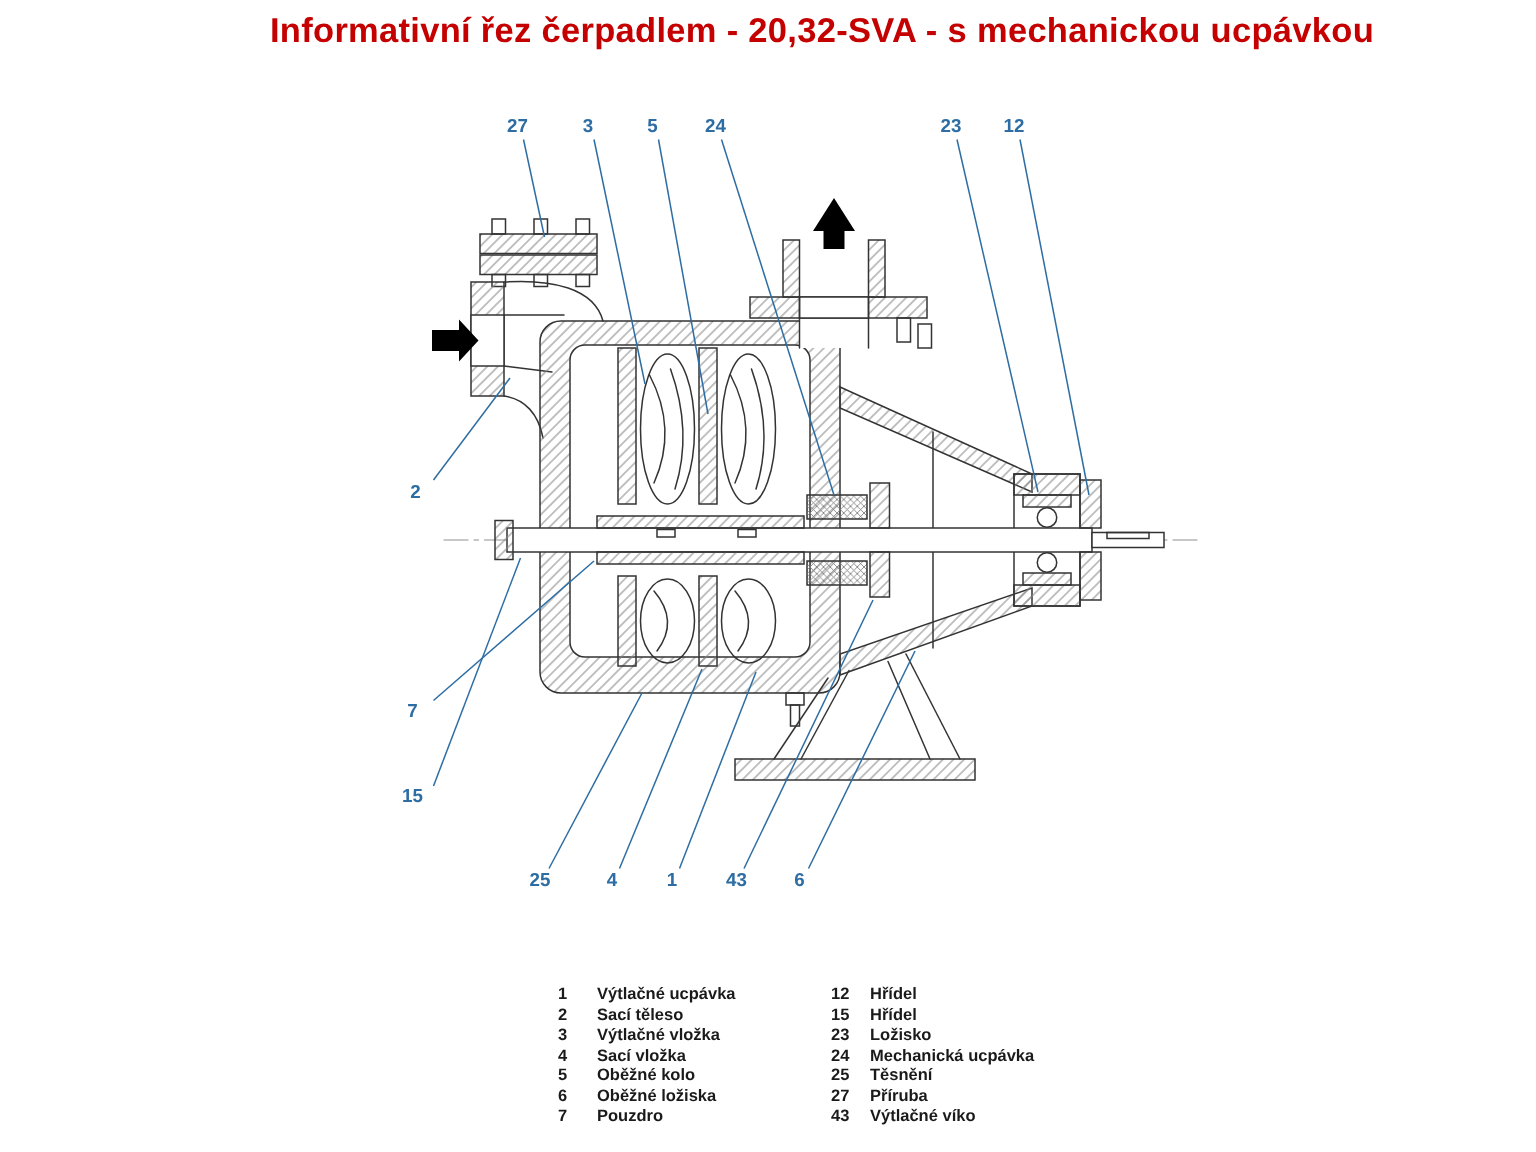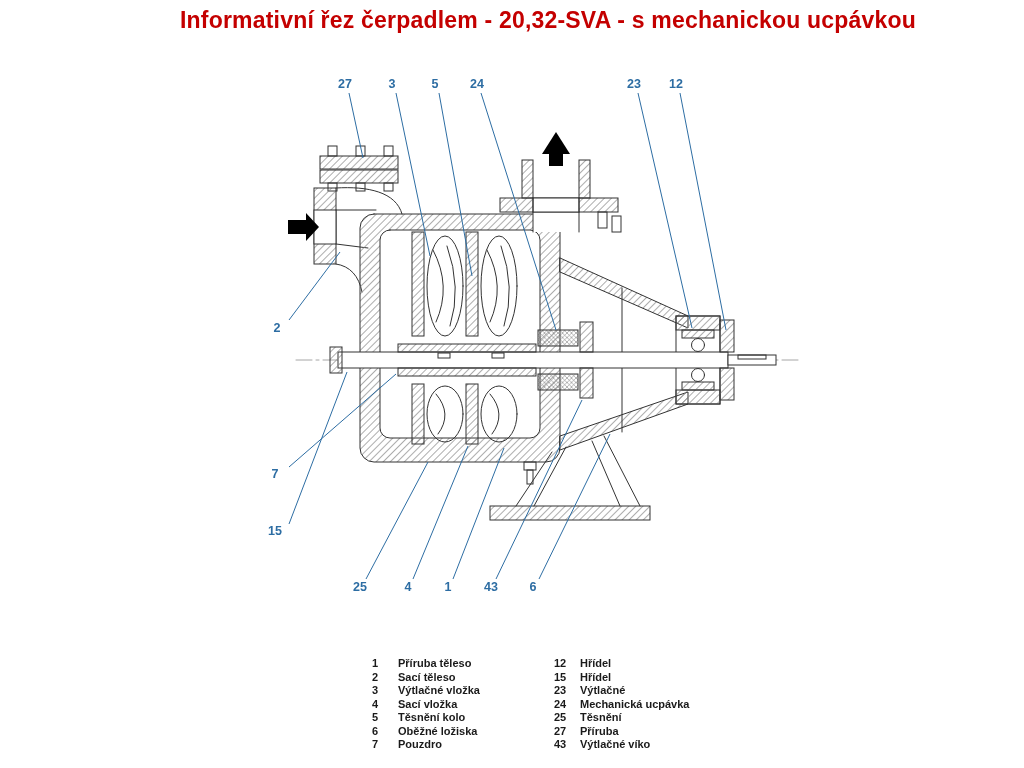--- a/index.html
+++ b/index.html
@@ -190,37 +190,37 @@
   <span class="callout" style="left:275px;top:531px">15</span>
   <span class="callout" style="left:360px;top:587px">25</span>
   <span class="callout" style="left:408px;top:587px">4</span>
   <span class="callout" style="left:448px;top:587px">1</span>
   <span class="callout" style="left:491px;top:587px">43</span>
   <span class="callout" style="left:533px;top:587px">6</span>
 
   <div class="legend-col legend-left">
     <div class="lrow">
       <span class="lnum">1</span>
-      <span class="llabel">Příruba těleso</span>
+      <span class="llabel">Výtlačné ucpávka</span>
     </div>
     <div class="lrow">
       <span class="lnum">2</span>
       <span class="llabel">Sací těleso</span>
     </div>
     <div class="lrow">
       <span class="lnum">3</span>
       <span class="llabel">Výtlačné vložka</span>
     </div>
     <div class="lrow">
       <span class="lnum">4</span>
       <span class="llabel">Sací vložka</span>
     </div>
     <div class="lrow">
       <span class="lnum">5</span>
-      <span class="llabel">Těsnění kolo</span>
+      <span class="llabel">Oběžné kolo</span>
     </div>
     <div class="lrow">
       <span class="lnum">6</span>
       <span class="llabel">Oběžné ložiska</span>
     </div>
     <div class="lrow">
       <span class="lnum">7</span>
       <span class="llabel">Pouzdro</span>
     </div>
   </div>
@@ -229,21 +229,21 @@
     <div class="lrow">
       <span class="lnum">12</span>
       <span class="llabel">Hřídel</span>
     </div>
     <div class="lrow">
       <span class="lnum">15</span>
       <span class="llabel">Hřídel</span>
     </div>
     <div class="lrow">
       <span class="lnum">23</span>
-      <span class="llabel">Výtlačné</span>
+      <span class="llabel">Ložisko</span>
     </div>
     <div class="lrow">
       <span class="lnum">24</span>
       <span class="llabel">Mechanická ucpávka</span>
     </div>
     <div class="lrow">
       <span class="lnum">25</span>
       <span class="llabel">Těsnění</span>
     </div>
     <div class="lrow">

